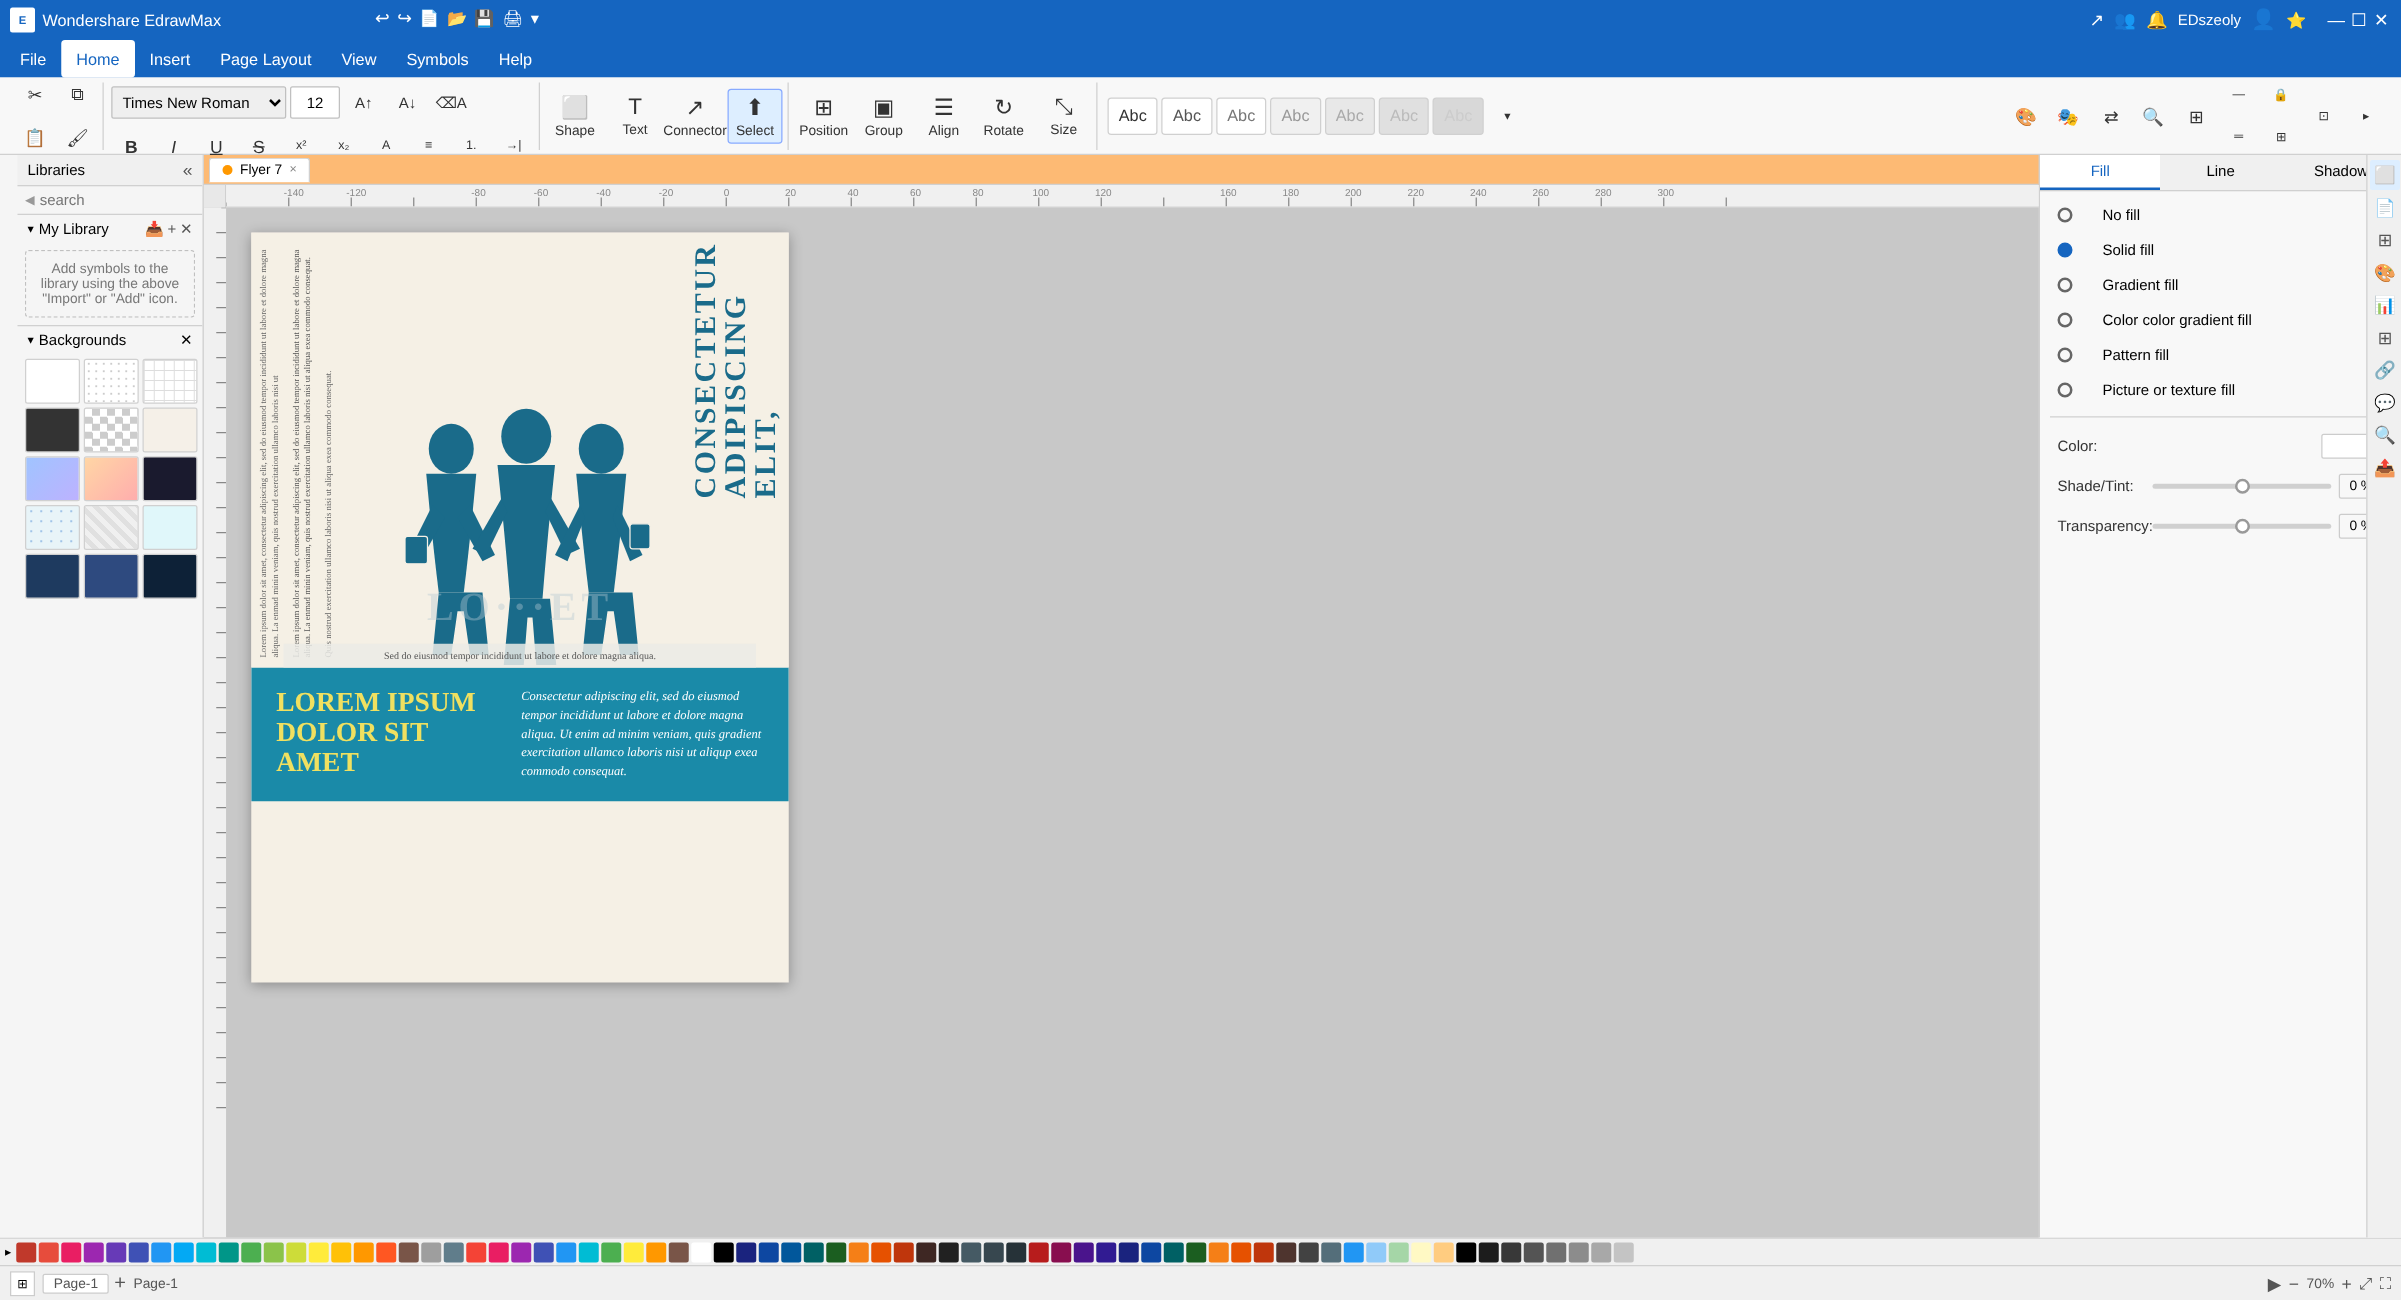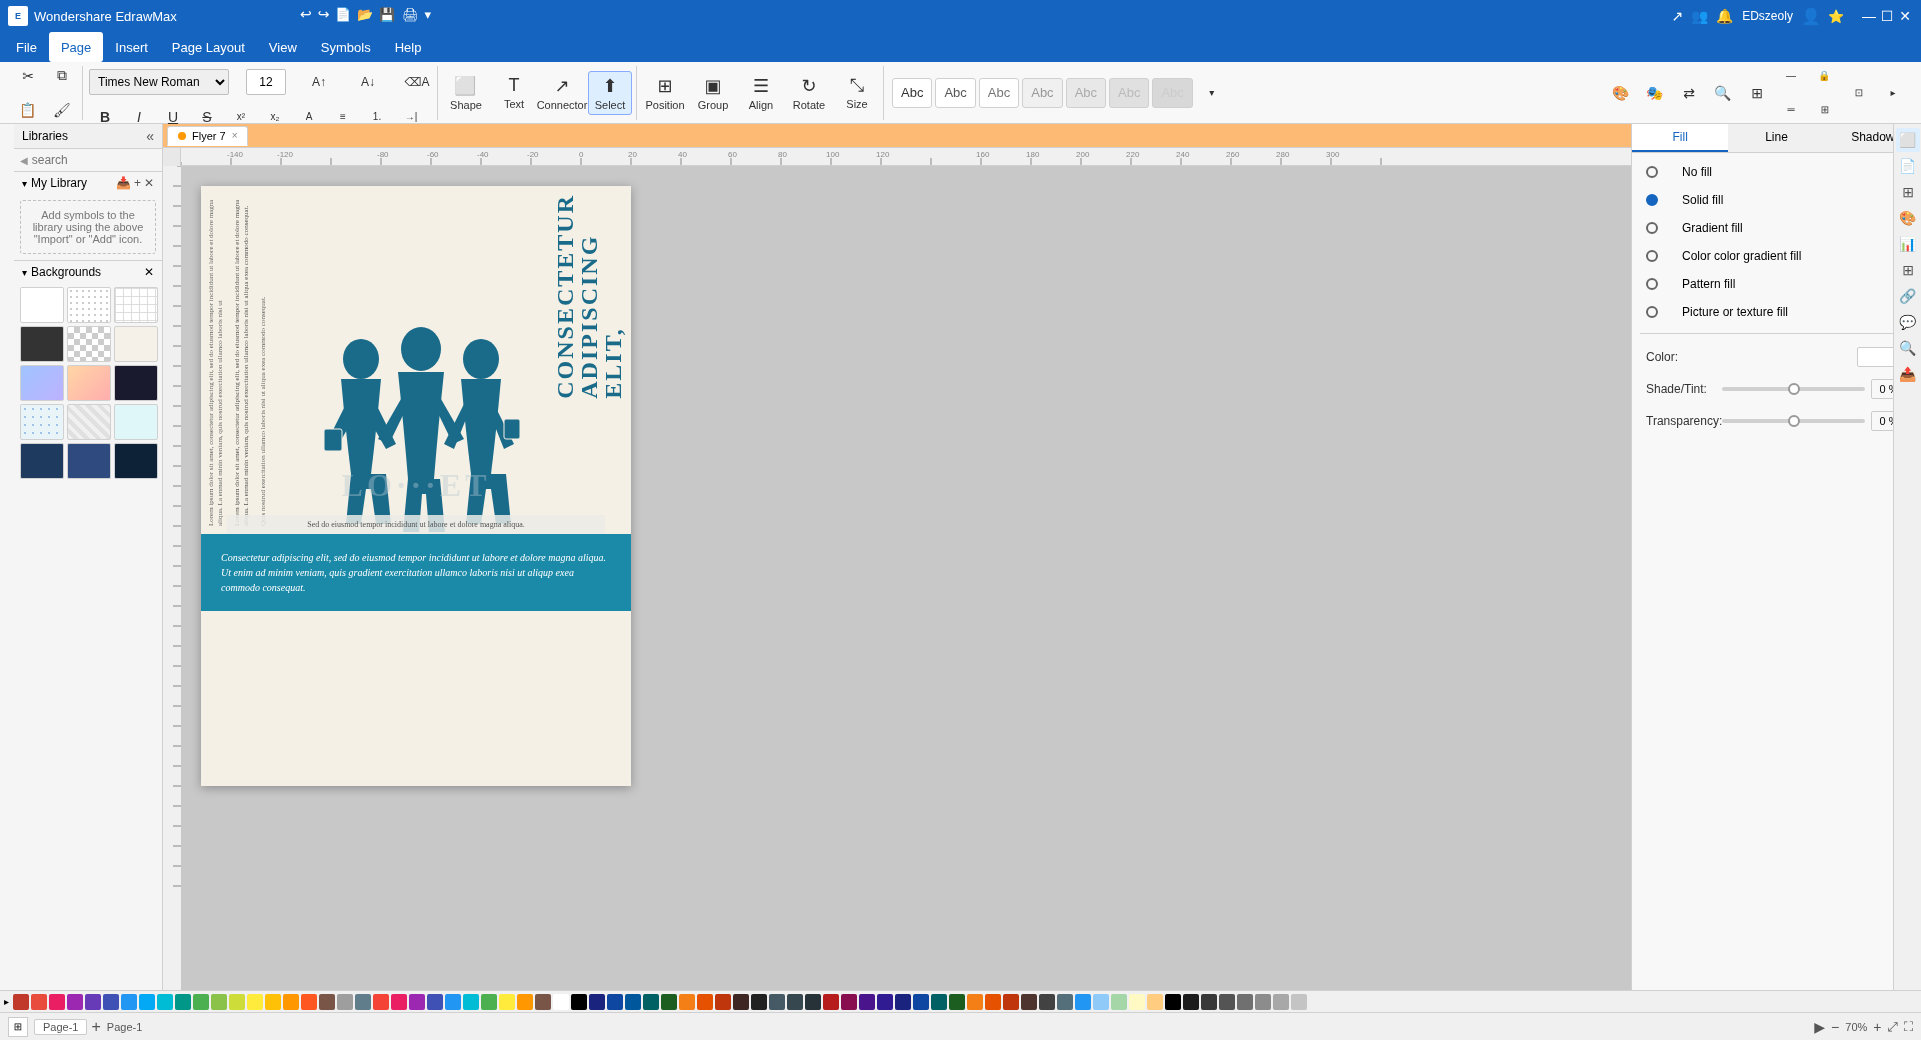--- a/index.html
+++ b/index.html
@@ -456,21 +456,21 @@
     <div class="window-controls">
       <span>—</span>
       <span>☐</span>
       <span>✕</span>
     </div>
   </div>
 </div>
 
 <div id="menu-bar">
   <div class="menu-item">File</div>
-  <div class="menu-item active">Page</div>
+  <div class="menu-item active">Home</div>
   <div class="menu-item">Insert</div>
   <div class="menu-item">Page Layout</div>
   <div class="menu-item">View</div>
   <div class="menu-item">Symbols</div>
   <div class="menu-item">Help</div>
 </div>
 
 <div id="toolbar">
 
   <div class="toolbar-section">
@@ -480,21 +480,21 @@
         <button class="tb-btn" title="Copy">⧉</button>
       </div>
       <div class="tb-row-line">
         <button class="tb-btn" title="Paste">📋</button>
         <button class="tb-btn" title="Format Painter">🖌</button>
       </div>
     </div>
   </div>
 
   <div class="toolbar-section" style="flex-direction:column;gap:3px;align-items:flex-start;">
-    <div style="display:flex;align-items:center;gap:17px;">
+    <div style="display:flex;align-items:center;gap:3px;">
       <select class="font-select">
         <option>Times New Roman</option>
       </select>
       <input type="text" class="font-size-input" value="12" style="">
       <button class="tb-btn" style="font-size:12px;">A↑</button>
       <button class="tb-btn" style="font-size:12px;">A↓</button>
       <button class="tb-btn" style="font-size:12px;">⌫A</button>
     </div>
     <div style="display:flex;align-items:center;gap:2px;">
       <button class="tb-btn" style="font-weight:bold;">B</button>
@@ -792,20 +792,23 @@
 
               <rect x="218" y="105" width="16" height="20" rx="2" fill="#1a6b8a" stroke="#f5f0e5" stroke-width="1"></rect>
             </svg>
 
             <div style="position:absolute;bottom:30px;left:50%;transform:translateX(-50%);font-size:32px;font-weight:900;color:rgba(180,200,210,0.4);font-family:serif;white-space:nowrap;letter-spacing:4px;">LO···ET</div>
 
             <div style="position:absolute;bottom:0;left:50%;transform:translateX(-50%);width:88%;background:rgba(235,235,230,0.85);padding:5px 10px;font-size:8px;color:#555;text-align:center;font-family:serif;">Sed do eiusmod tempor incididunt ut labore et dolore magna aliqua.</div>
           </div>
 
           <div class="flyer-bottom">
+            <div class="lorem-title" style="white-space:pre-line;">LOREM IPSUM
+DOLOR SIT
+AMET</div>
             <div class="lorem-body">Consectetur adipiscing elit, sed do eiusmod tempor incididunt ut labore et dolore magna aliqua. Ut enim ad minim veniam, quis gradient exercitation ullamco laboris nisi ut aliqup exea commodo consequat.</div>
           </div>
         </div>
       </div>
     </div>
   </div>
 
   <div id="right-panel">
 
     <div id="right-panel-tabs">

